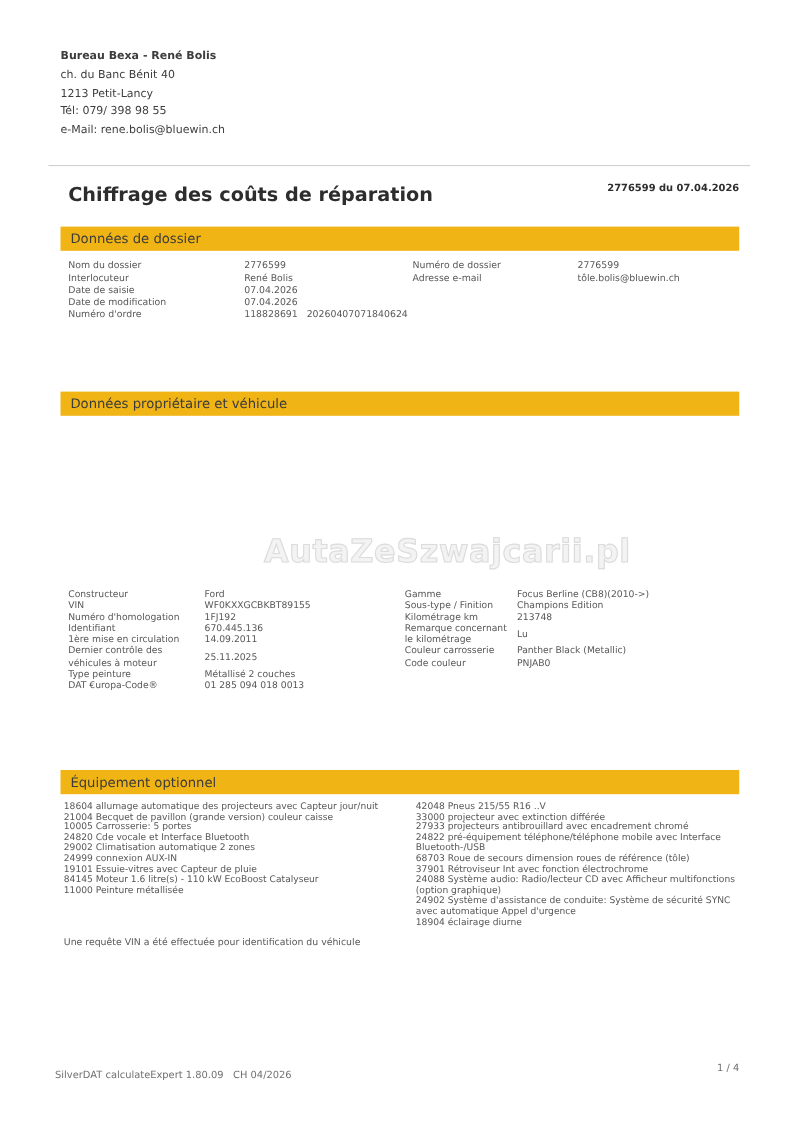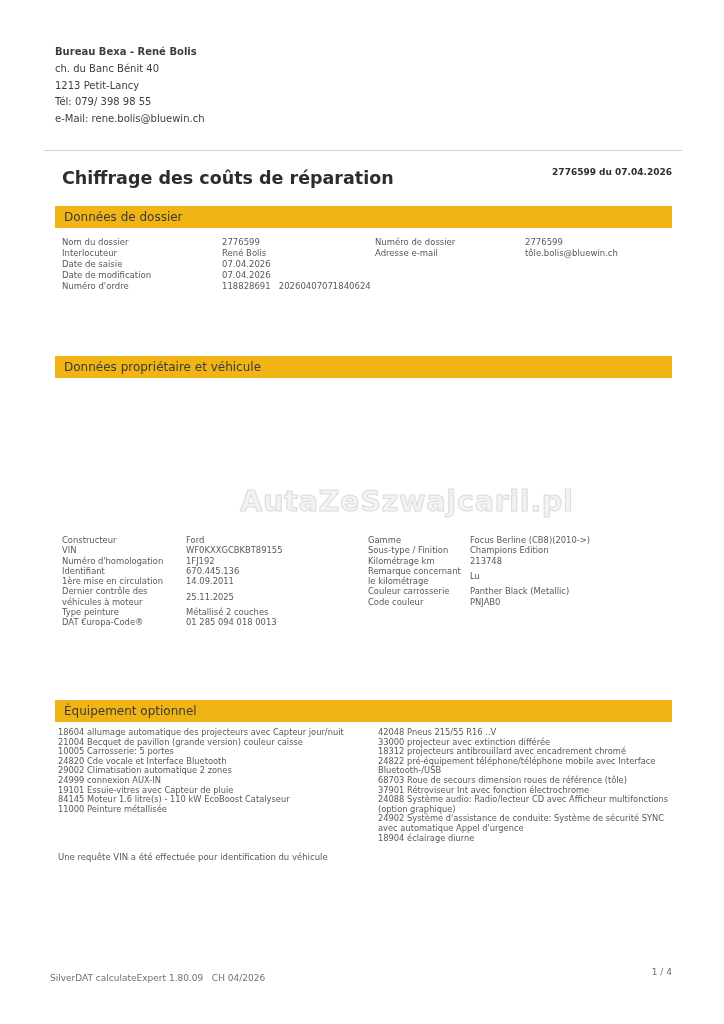--- a/index.html
+++ b/index.html
@@ -196,21 +196,21 @@
         <div class="equip-item">24820 Cde vocale et Interface Bluetooth</div>
         <div class="equip-item">29002 Climatisation automatique 2 zones</div>
         <div class="equip-item">24999 connexion AUX-IN</div>
         <div class="equip-item">19101 Essuie-vitres avec Capteur de pluie</div>
         <div class="equip-item">84145 Moteur 1.6 litre(s) - 110 kW EcoBoost Catalyseur</div>
         <div class="equip-item">11000 Peinture métallisée</div>
       </div>
     <div class="equip-right">
         <div class="equip-item">42048 Pneus 215/55 R16 ..V</div>
         <div class="equip-item">33000 projecteur avec extinction différée</div>
-        <div class="equip-item">18312 projecteurs antibrouillard avec encadrement chromé</div>
+        <div class="equip-item">27933 projecteurs antibrouillard avec encadrement chromé</div>
         <div class="equip-item">24822 pré-équipement téléphone/téléphone mobile avec Interface Bluetooth-/USB</div>
         <div class="equip-item">68703 Roue de secours dimension roues de référence (tôle)</div>
         <div class="equip-item">37901 Rétroviseur Int avec fonction électrochrome</div>
         <div class="equip-item">24088 Système audio: Radio/lecteur CD avec Afficheur multifonctions (option graphique)</div>
         <div class="equip-item">24902 Système d'assistance de conduite: Système de sécurité SYNC avec automatique Appel d'urgence</div>
         <div class="equip-item">18904 éclairage diurne</div>
       </div>
   </div>
 
   <div class="footnote">Une requête VIN a été effectuée pour identification du véhicule</div>

